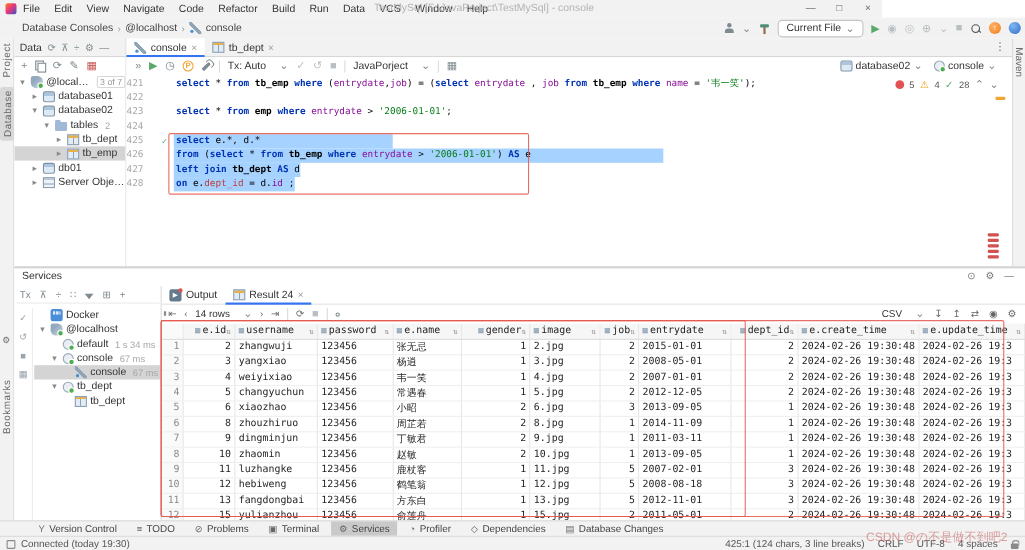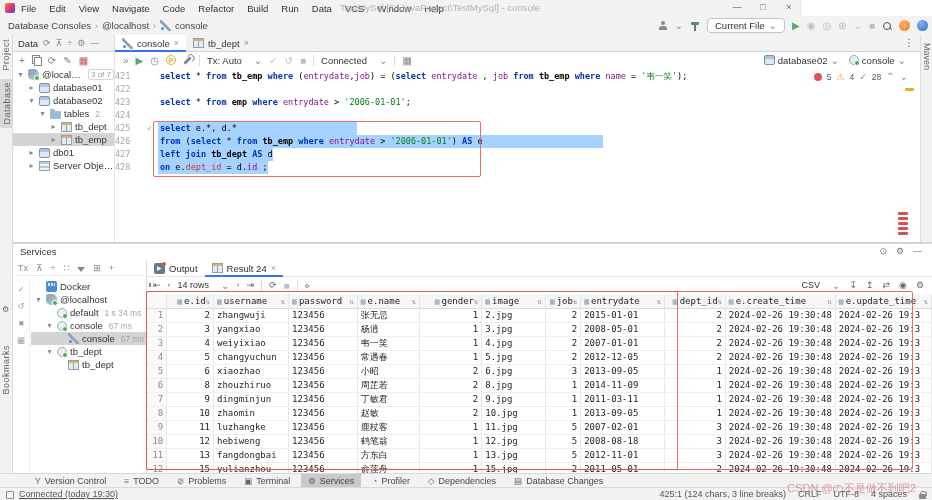--- a/index.html
+++ b/index.html
@@ -12,21 +12,21 @@
   .app-logo { width:10px; height:10px; margin:0 6px 0 5px; border-radius:2px;
     background:linear-gradient(135deg,#fc801d 0%,#e9387b 45%,#3b51c4 100%); flex:none; }
   #menu { display:flex; gap:13px; font-size:9.5px; color:#333; white-space:nowrap; }
   #menu span { cursor:default; }
   #win-title { position:absolute; left:340px; top:2px; color:#b3b3b3; font-size:9.5px; white-space:nowrap; }
   #win-controls { position:absolute; right:0; top:0; display:flex; height:16px; }
   #win-controls span { width:26px; text-align:center; line-height:15px; color:#666; font-size:9px; }
 
   
   #crumb-bar { position:absolute; left:0; top:16px; width:932px; height:19px; background:#f2f2f2; display:flex; align-items:center; }
-  #breadcrumbs { display:flex; align-items:center; gap:4px; padding-left:8px; font-size:9.5px; color:#444; }
+  #breadcrumbs { display:flex; align-items:center; gap:4px; padding-left:20px; font-size:9.5px; color:#444; }
   .bc-sep { color:#9a9a9a; font-size:9px; }
   #crumb-actions { position:absolute; right:4px; top:1px; display:flex; align-items:center; gap:7px; height:17px; }
   .chip { border:1px solid #c4c4c4; border-radius:4px; background:#fff; padding:1px 7px; font-size:9.5px; color:#333; display:flex; gap:4px; align-items:center; }
   .ga { color:#7f8b91; font-size:10px; }
   .dot-orange { width:11px; height:11px; border-radius:50%; background:radial-gradient(circle at 35% 30%,#ffb066,#f07f1d); color:#fff; font-size:7px; text-align:center; line-height:11px; }
   .dot-blue { width:11px; height:11px; border-radius:50%; background:radial-gradient(circle at 35% 30%,#7fb6f2,#2f6fc4); }
   .play-green { color:#59a869; font-size:10px; }
   .ic-user { width:10px; height:10px; position:relative; }
   .ic-user::before { content:""; position:absolute; left:3px; top:0; width:4px; height:4px; border-radius:50%; background:#7f8b91; }
   .ic-user::after { content:""; position:absolute; left:1px; top:5px; width:8px; height:4px; border-radius:3px 3px 0 0; background:#7f8b91; }
@@ -152,21 +152,21 @@
   .rownum { background:#fafafa; color:#8a8a8a; text-align:right; }
   .grid-glyph { color:#8ba0b4; font-size:8px; margin-right:2px; }
   .sort-glyph { color:#9a9a9a; font-size:7px; float:right; margin-top:2px; }
 
   
   #bottom-bar { position:absolute; left:0; top:473px; width:932px; height:14px; background:#f2f2f2; border-top:1px solid #d9d9d9; display:flex; align-items:center; gap:4px; padding-left:28px; font-size:9px; color:#444; }
   .bb-item { display:flex; align-items:center; gap:4px; padding:0 7px; height:14px; }
   .bb-item.selected { background:#c9c9c9; }
   .bb-glyph { color:#666; font-size:8.5px; }
   #status-bar { position:absolute; left:0; top:487px; width:932px; height:13px; background:#f2f2f2; border-top:1px solid #d9d9d9; display:flex; align-items:center; font-size:9px; color:#555; }
-  #status-left { display:flex; align-items:flex-end; gap:5px; padding-left:6px;text-decoration:underline; }
+  #status-left { display:flex; align-items:flex-end; gap:5px; padding-left:6px; }
   #status-right { position:absolute; right:6px; display:flex; align-items:center; gap:12px; }
   #watermark { position:absolute; right:16px; top:-7px; color:rgba(197,84,80,.55); font-size:11px; pointer-events:none; z-index:40; white-space:nowrap; }
 </style>
 </head>
 <body>
 
 <div id="app">
 
   <div id="titlebar">
     <span class="app-logo"></span>
@@ -272,21 +272,21 @@
     <span class="tsep"></span>
     <span class="tool-label">
       <span>Tx: Auto</span>
       <span class="ga">⌄</span>
     </span>
     <span class="ga dis">✓</span>
     <span class="ga dis">↺</span>
     <span class="ga dis">■</span>
     <span class="tsep"></span>
     <span class="tool-label">
-      <span>Connected</span>
+      <span>JavaPorject</span>
       <span class="ga">⌄</span>
     </span>
     <span class="tsep"></span>
     <span class="ga">▦</span>
     <div id="console-selectors">
       <span class="sel-chip">
         <span class="ic ic-schema"></span>
         <span>database02</span>
         <span class="ga">⌄</span>
       </span>

